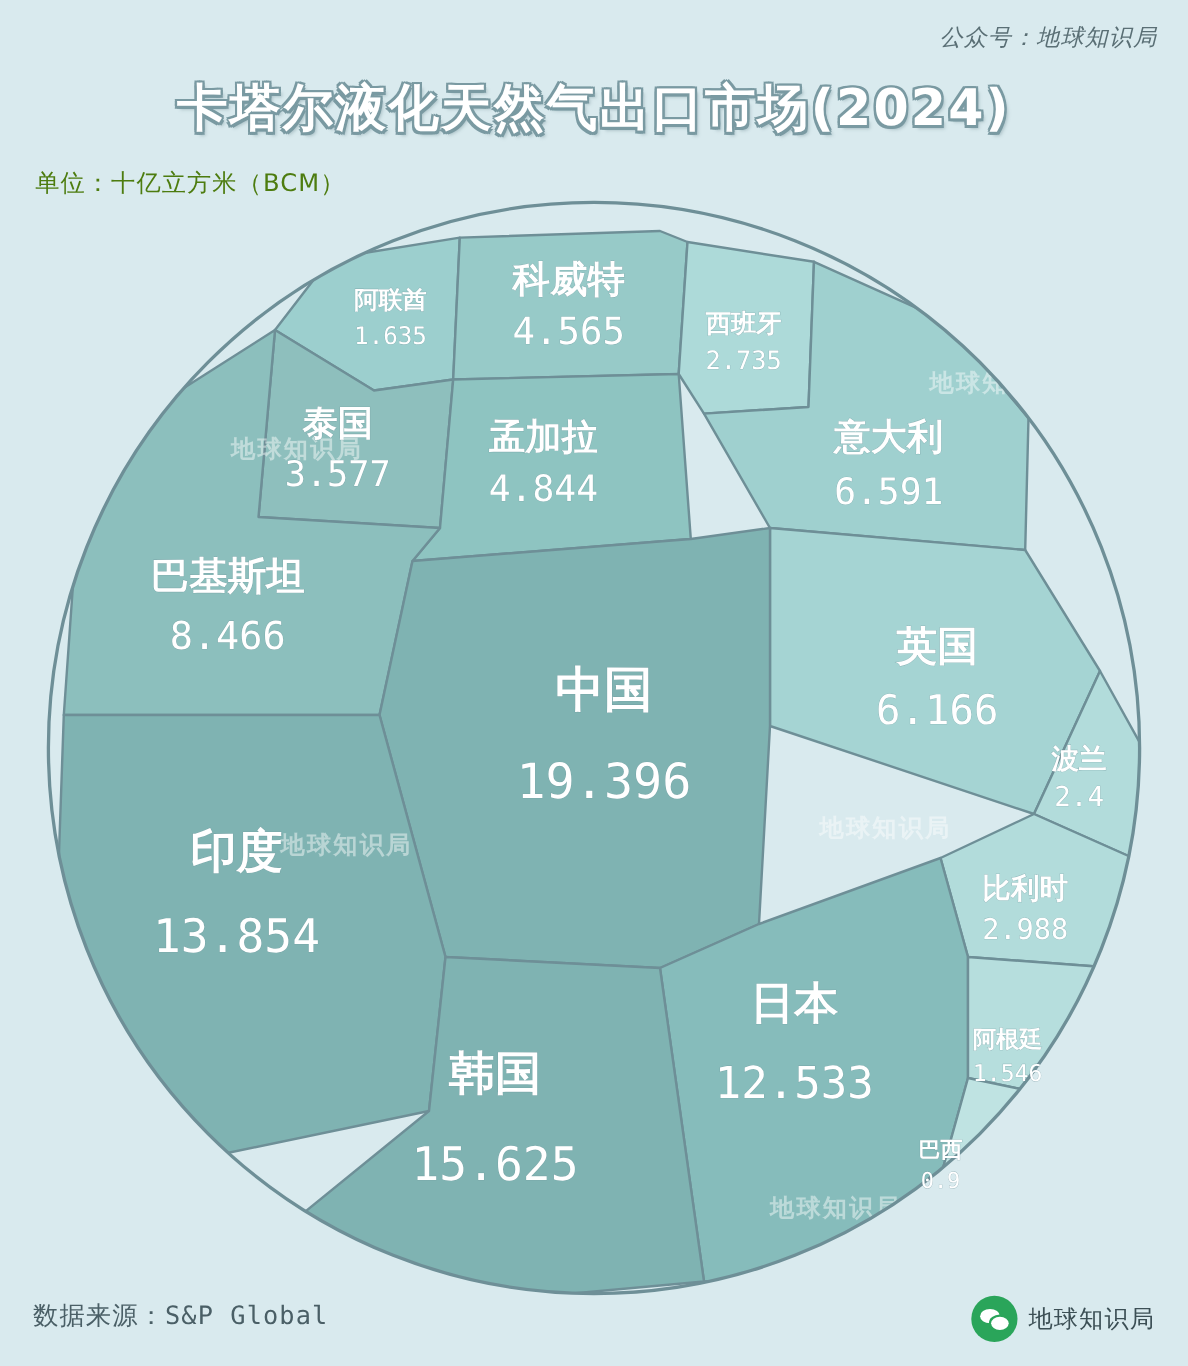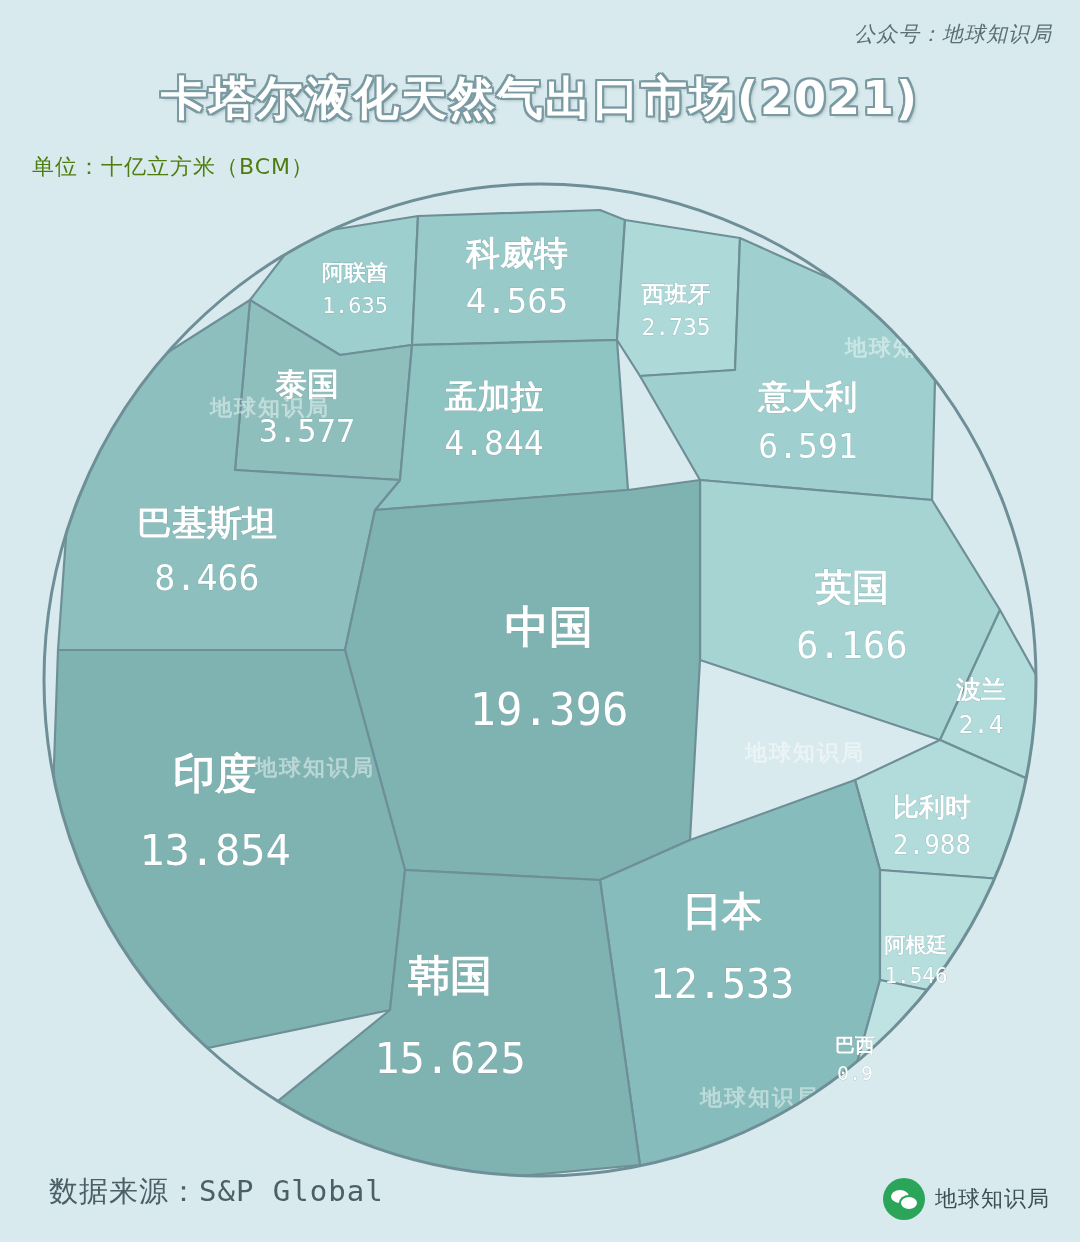--- a/index.html
+++ b/index.html
@@ -48,25 +48,24 @@
     left: 32px;
     font-size: 22px;
     letter-spacing: 1px;
     color: #4d7c0f;
   }
 
   .source {
     position: absolute;
     left: 30px;
     bottom: 30px;
-    font-size: 29px;
+    font-size: 23px;
     letter-spacing: 1px;
     color: #4a5f66;
     font-family: "DejaVu Sans Mono", "Liberation Mono", monospace;
-    margin-left: 19px;
   }
 
   .wechat-badge {
     position: absolute;
     right: 30px;
     bottom: 22px;
     display: flex;
     align-items: center;
     gap: 10px;
   }
@@ -134,21 +133,21 @@
     font-size: 22px;
     font-weight: bold;
     letter-spacing: 2px;
     font-family: "DejaVu Sans", "Liberation Sans", sans-serif;
   }
 </style>
 </head>
 <body>
 
 <div class="watermark-top">公众号：地球知识局</div>
-<div class="title">卡塔尔液化天然气出口市场(2021)</div>
+<div class="title">卡塔尔液化天然气出口市场(2024)</div>
 <div class="subtitle">单位：十亿立方米（BCM）</div>
 
 <div id="chart-area">
   <svg width="1080" height="1010" viewBox="0 0 1080 1010" xmlns="http://www.w3.org/2000/svg">
     <defs>
       <clipPath id="circleClip">
         <circle cx="540" cy="500" r="496"></circle>
       </clipPath>
     </defs>
 

